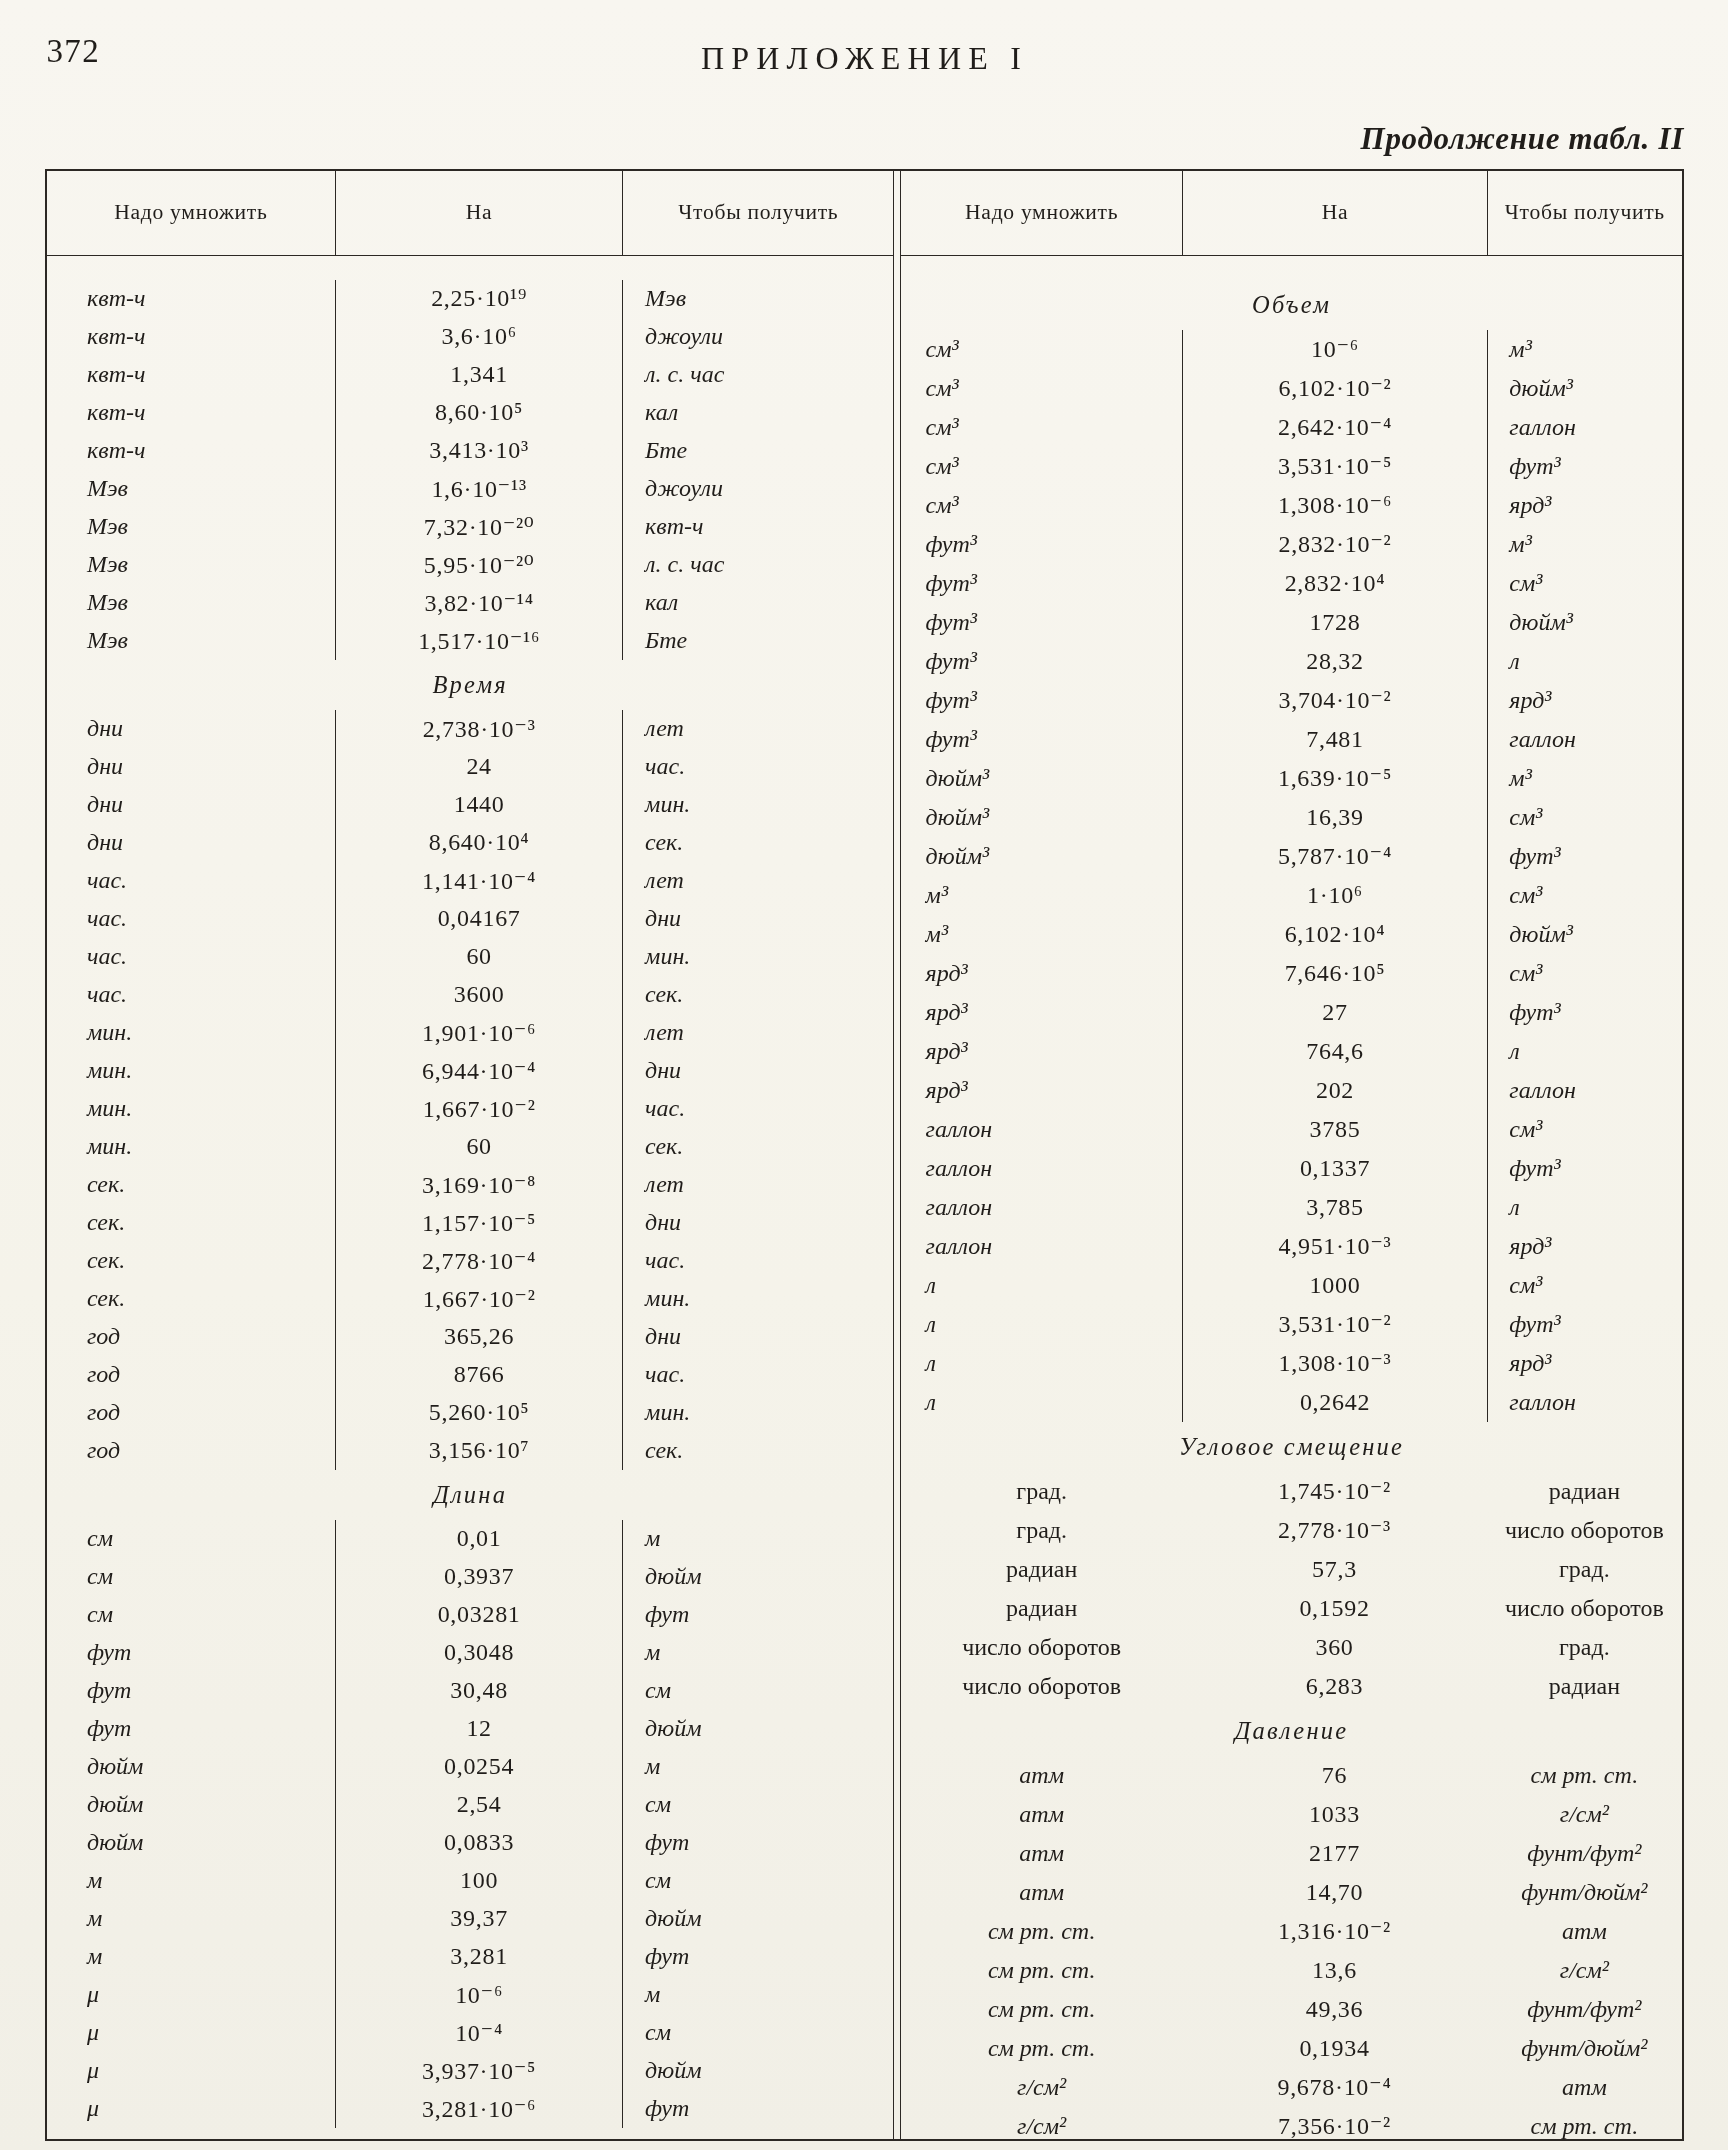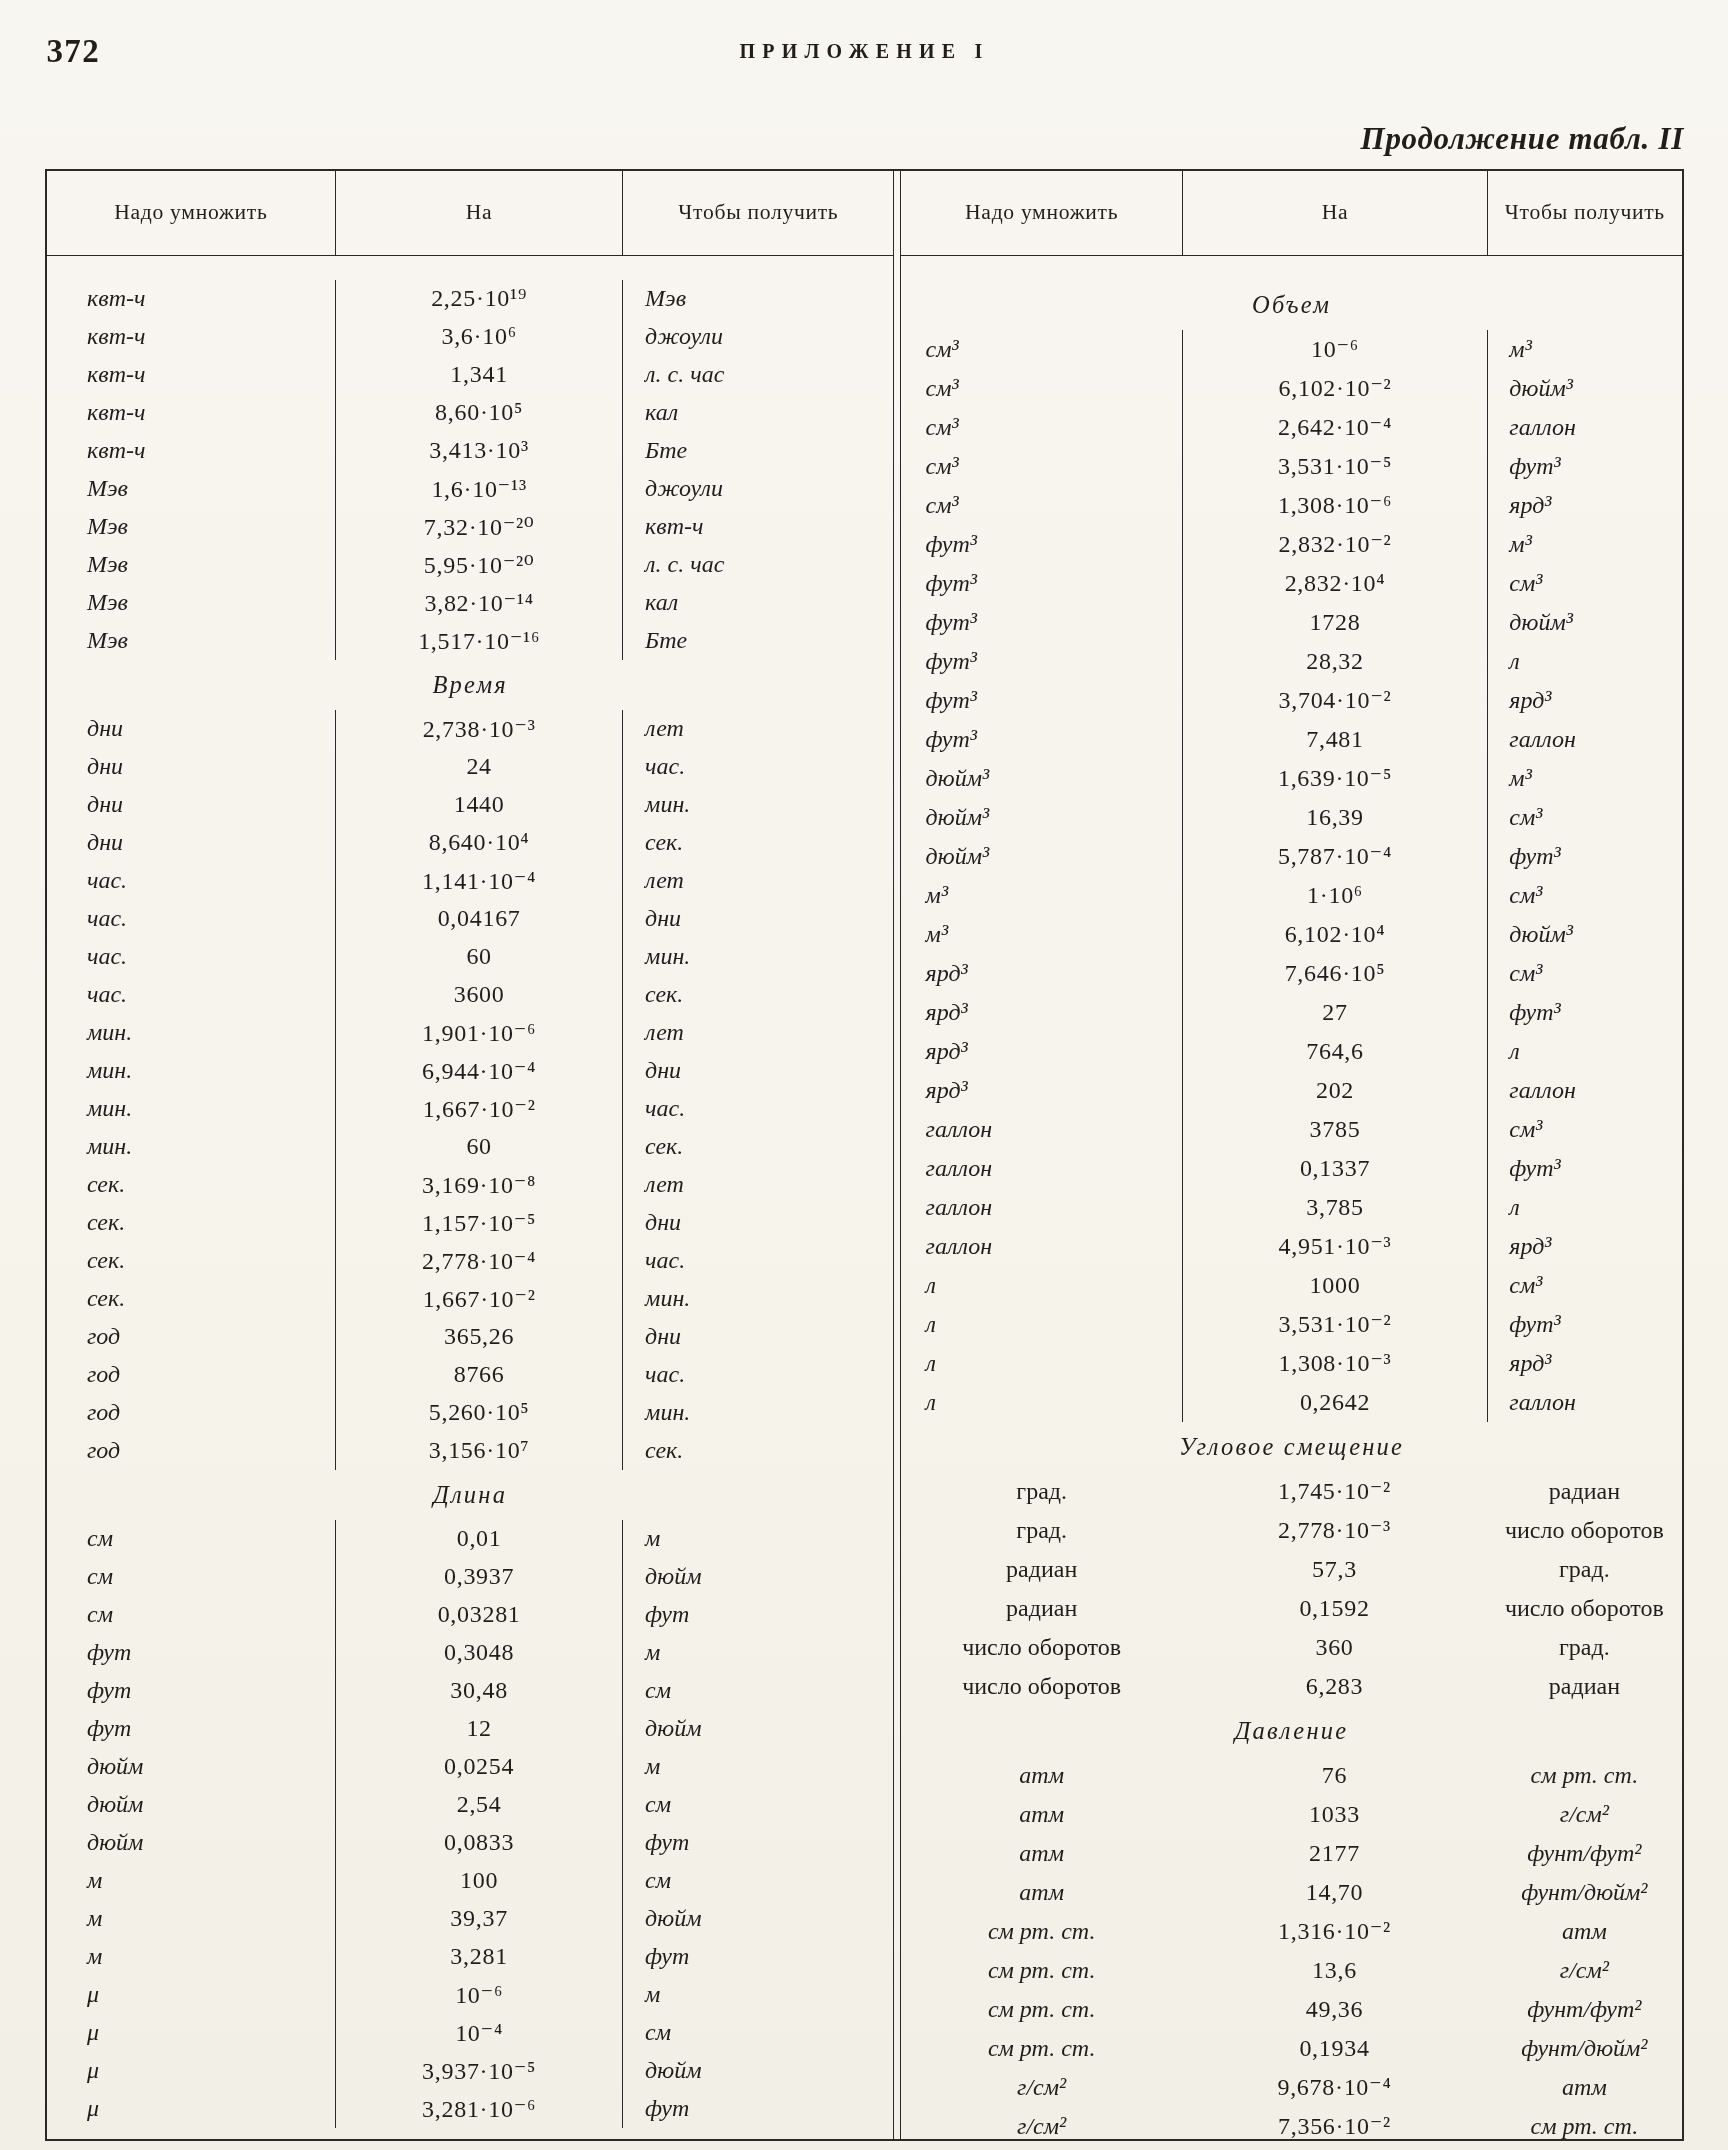--- a/index.html
+++ b/index.html
@@ -13,23 +13,23 @@
   body{
     width:1729px; height:2151px;
     background:linear-gradient(#f8f6f0 0%, #f5f3ea 60%, #f1efe6 100%);
     color:var(--ink);
     font-family:"Liberation Serif","DejaVu Serif",serif;
     overflow:hidden;
   }
   .sheet{ width:100%; height:100%; padding:33px 45px 0; }
 
   
-  .top-row{ position:relative; height:42px;font-weight:bold; }
+  .top-row{ position:relative; height:42px; }
   .pageno{ position:absolute; left:1.4px; top:0; font-size:33px; letter-spacing:1.4px; }
-  .running{ text-align:center; font-size:20px; letter-spacing:7.2px; padding-top:6.5px; }
+  .running{ text-align:center; font-size:32px; letter-spacing:7.2px; padding-top:6.5px; }
   .continuation{
     text-align:right; font-style:italic; font-weight:600;
     font-size:31px; margin-top:46px; margin-bottom:11.5px; letter-spacing:0.7px;
   }
 
   
   .conv-table{
     display:flex; height:1972px; overflow:hidden;
     border:2.2px solid var(--line);
   }

